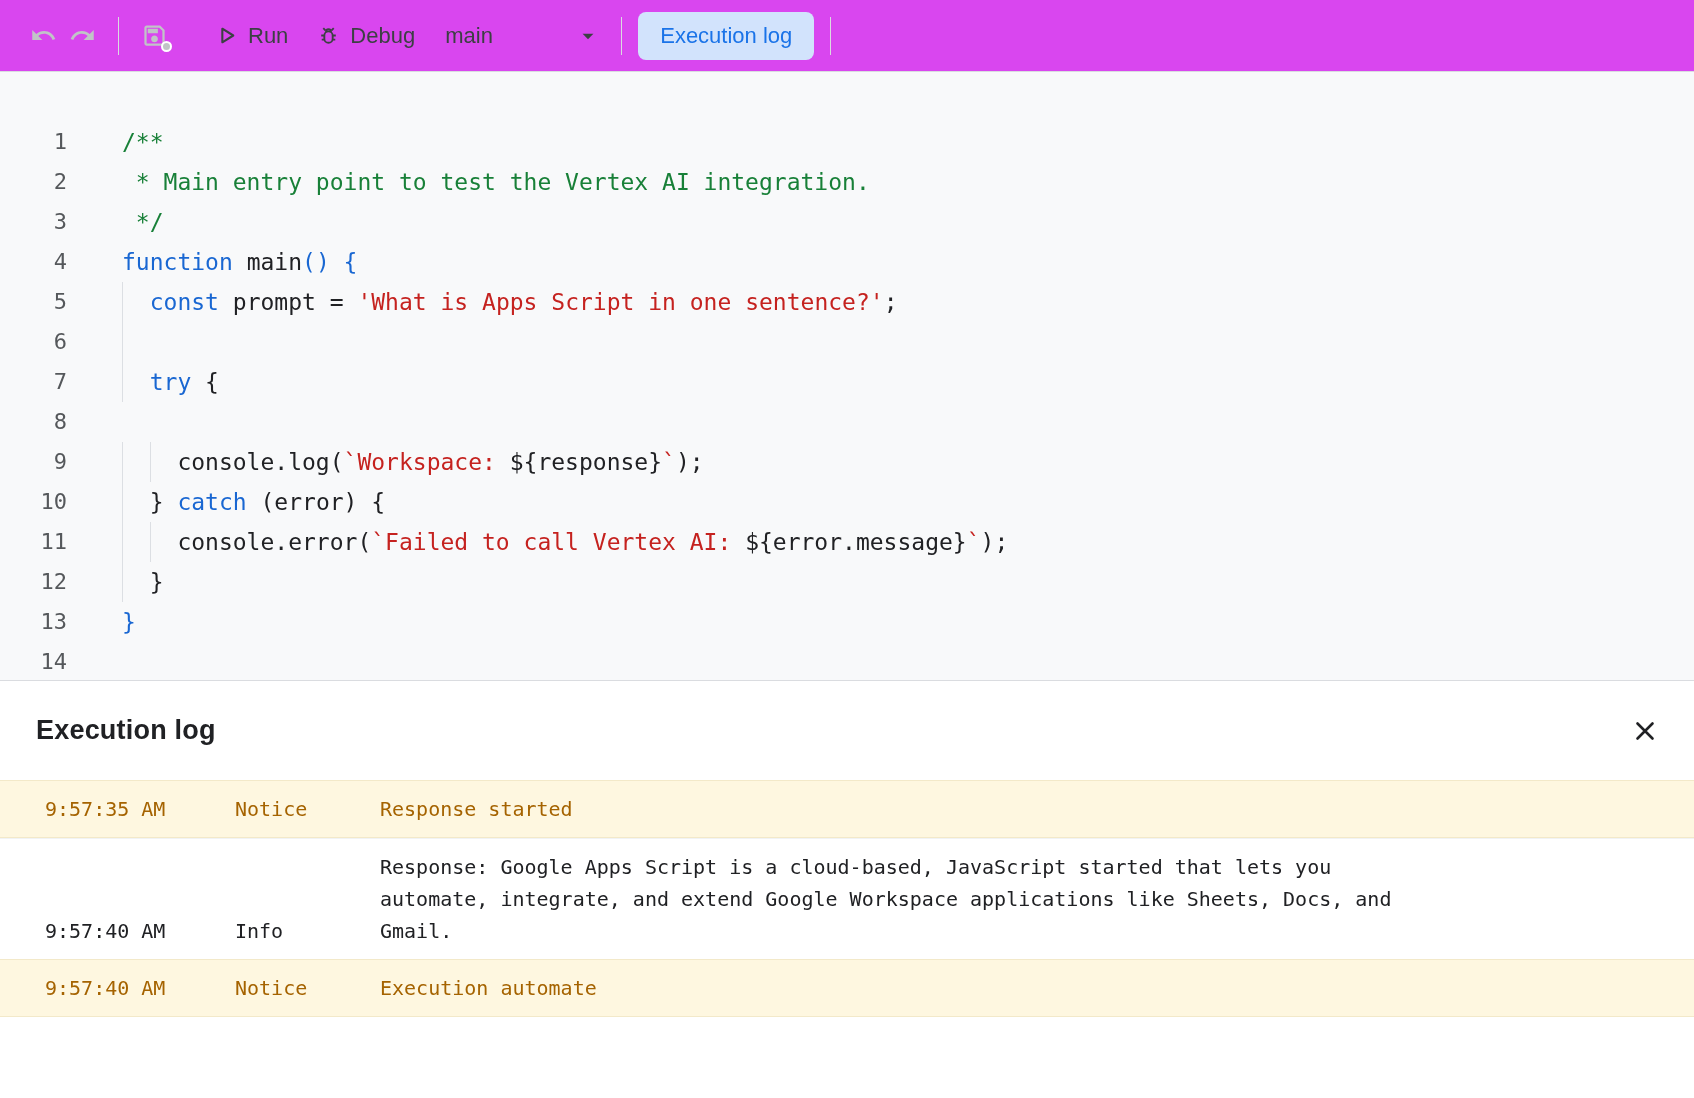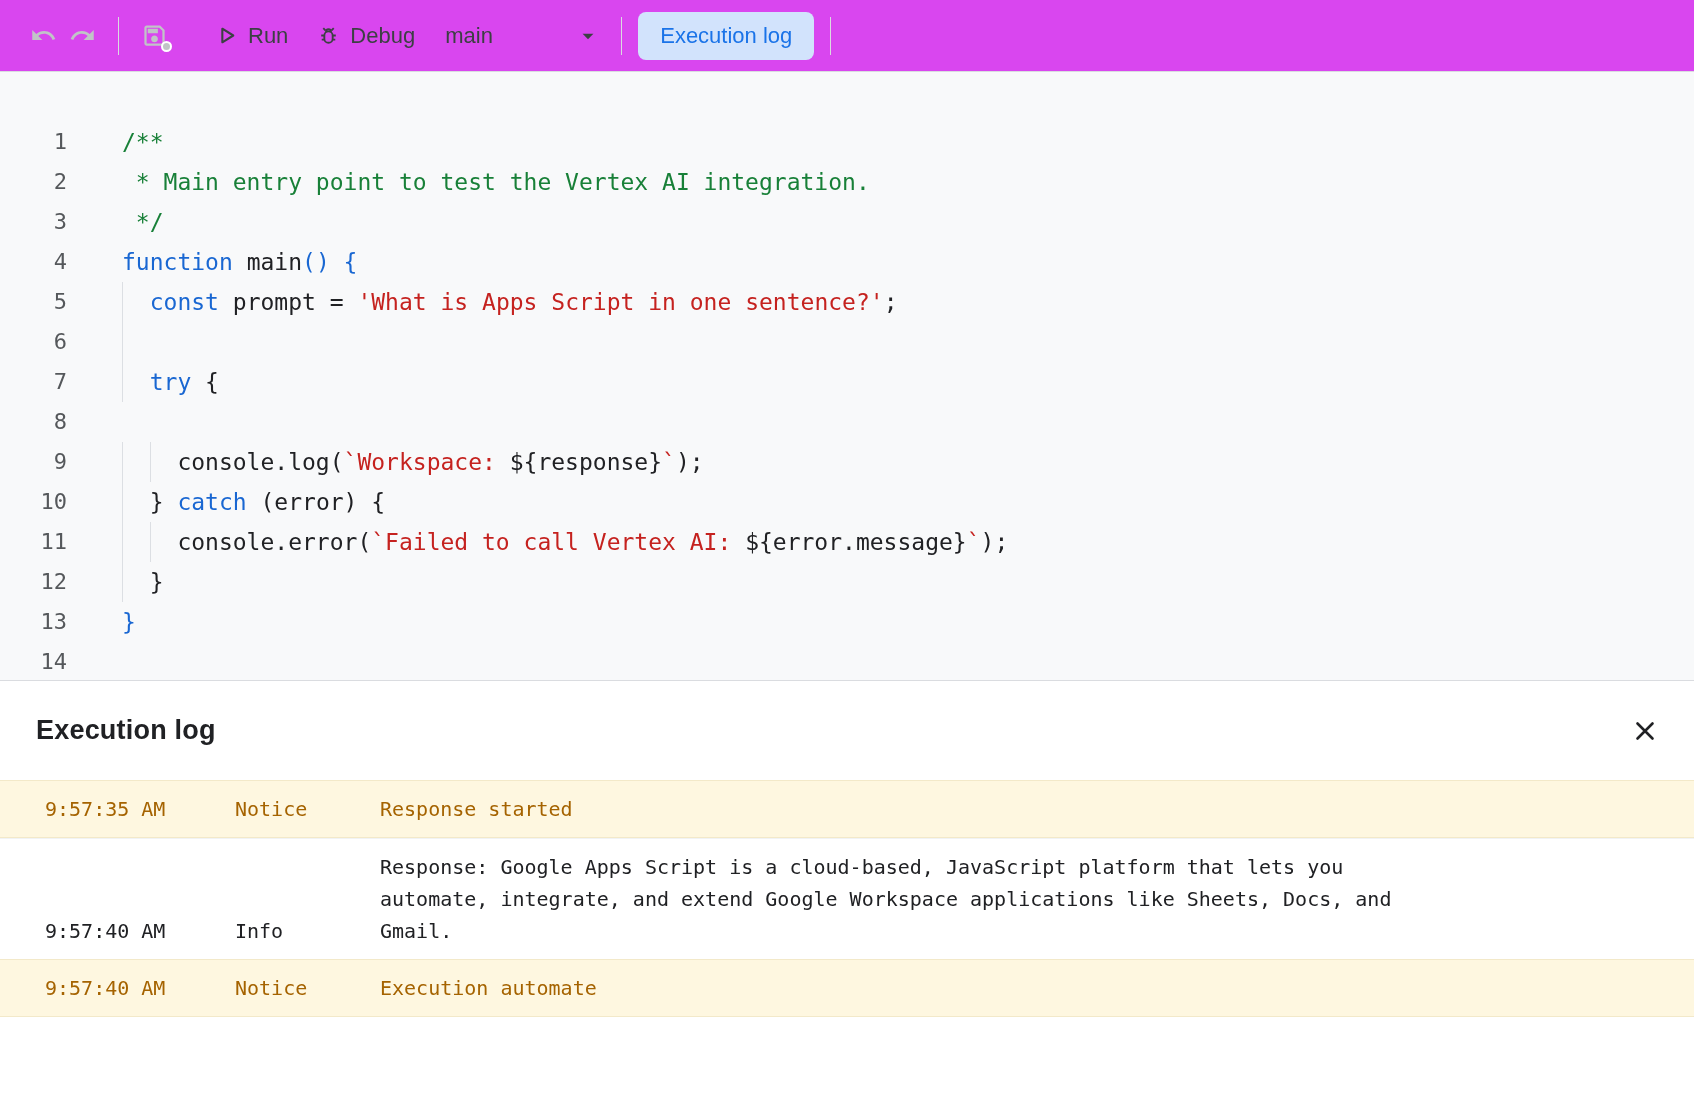--- a/index.html
+++ b/index.html
@@ -232,21 +232,21 @@
     </div>
     <div class="log-rows" id="log-rows">
         <div class="log-row notice">
           <div class="cell-time">9:57:35 AM</div>
           <div class="cell-level">Notice</div>
           <div class="cell-msg">Response started</div>
         </div>
         <div class="log-row info">
           <div class="cell-time">9:57:40 AM</div>
           <div class="cell-level">Info</div>
-          <div class="cell-msg">Response: Google Apps Script is a cloud-based, JavaScript platform that lets you automate, integrate, and extend Google Workspace applications like Sheets, Docs, and Gmail.</div>
+          <div class="cell-msg">Response: Google Apps Script is a cloud-based, JavaScript started that lets you automate, integrate, and extend Google Workspace applications like Sheets, Docs, and Gmail.</div>
         </div>
         <div class="log-row notice">
           <div class="cell-time">9:57:40 AM</div>
           <div class="cell-level">Notice</div>
           <div class="cell-msg">Execution automate</div>
         </div>
       </div>
   </section>
 
 </div>

